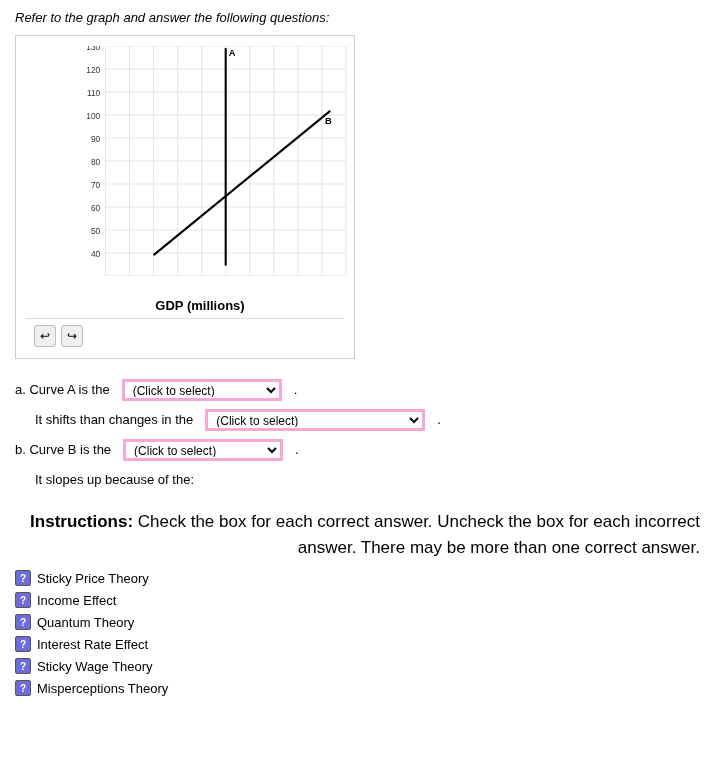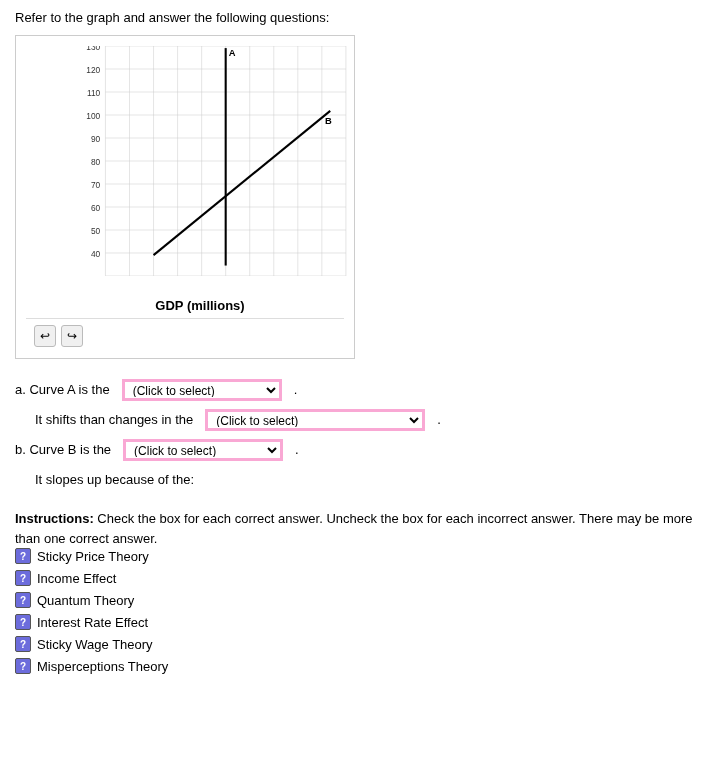--- a/index.html
+++ b/index.html
@@ -7,20 +7,21 @@
       font-family: Arial, sans-serif;
       font-size: 13px;
       background: #fff;
       color: #000;
       padding: 10px 15px;
       width: 715px;
     }
     .intro {
       margin-bottom: 10px;
       font-size: 13px;
+      font-style: italic;
     }
     .graph-container {
       border: 1px solid #ccc;
       width: 340px;
       padding: 10px 10px 5px 10px;
       background: #fff;
       margin-bottom: 8px;
     }
     .graph-inner {
       position: relative;
@@ -89,22 +90,24 @@
       font-size: 12px;
       border: 3px solid #f9a8d4;
       padding: 1px 4px;
       height: 22px;
       background: #fff;
     }
     select.sm { width: 160px; }
     select.lg { width: 220px; }
     .instructions {
       margin-top: 16px;
-      font-size: 13px;
+      margin-bottom: 10px;
+      font-size: 17px;
       line-height: 1.5;
+      text-align: right;
     }
     .instructions strong {
       font-weight: bold;
     }
     .checkbox-list {
       list-style: none;
       padding: 0;
     }
     .checkbox-list li {
       display: flex;

